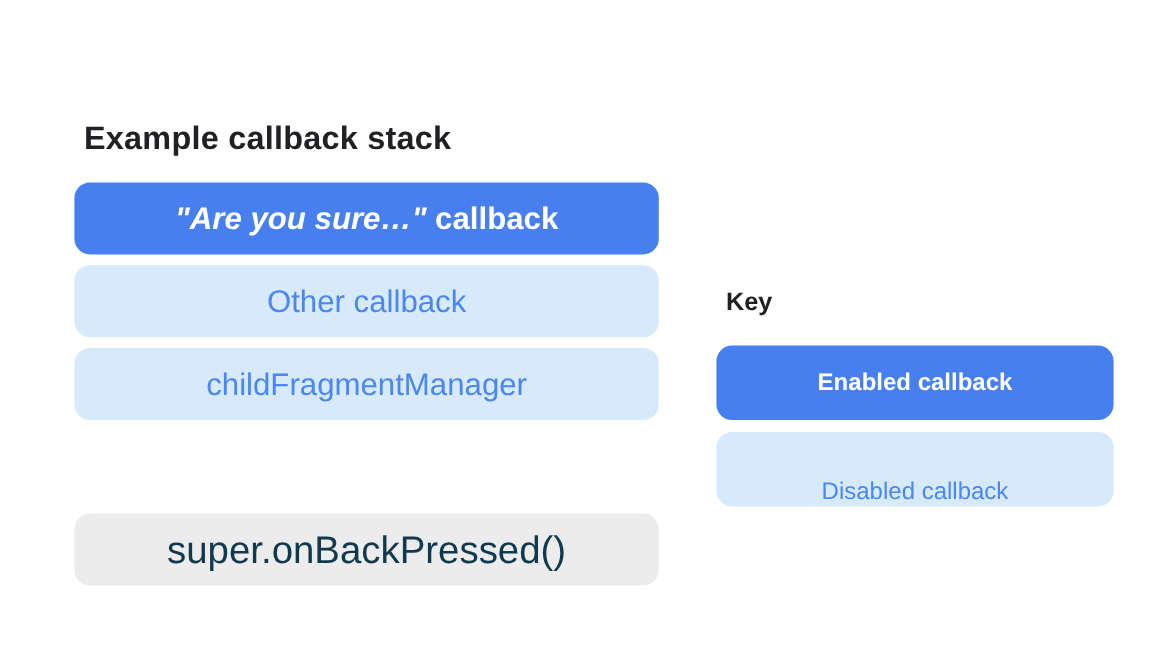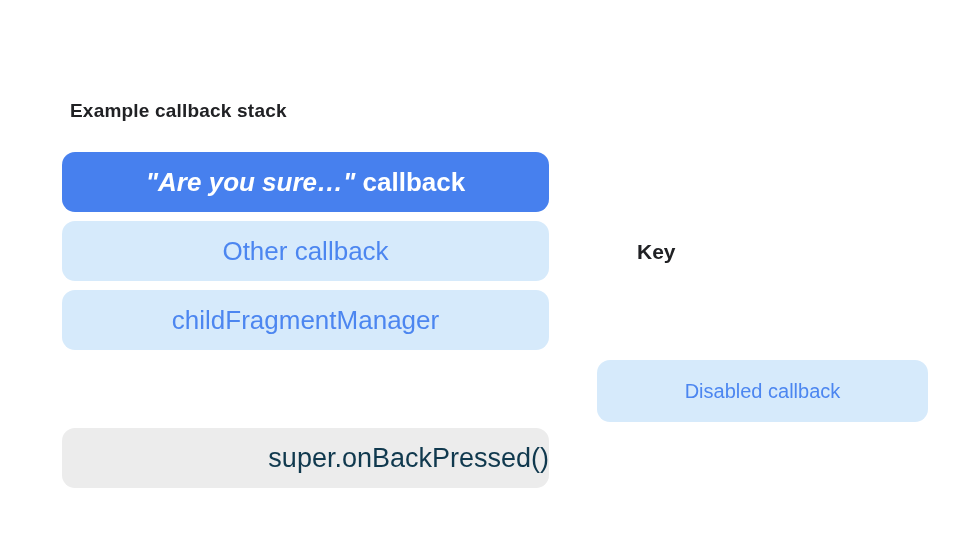--- a/index.html
+++ b/index.html
@@ -12,33 +12,32 @@
     position: relative;
     width: 960px;
     height: 540px;
     background: var(--page-bg, #ffffff);
     overflow: hidden;
   }
   .diagram-title {
     position: absolute;
     left: 70px;
     top: 100px;
-    font-size: 19px;
+    font-size: 27px;
     font-weight: 600;
     letter-spacing: 0.2px;
     color: var(--title-text, #202124);
   }
   .key-title {
     position: absolute;
     left: 605px;
     top: 240px;
     font-size: 21px;
     font-weight: 600;
     color: var(--title-text, #202124);
-    margin-left: 32px;
   }
   .box {
     position: absolute;
     display: flex;
     align-items: center;
     justify-content: center;
     border-radius: 13px;
     box-sizing: border-box;
     text-align: center;
   }
@@ -46,30 +45,30 @@
   .stack-box {
     left: 62px;
     width: 487px;
     height: 60px;
     font-size: 26px;
   }
   .stack-box.row-0 { top: 152px; }
   .stack-box.row-1 { top: 221px; }
   .stack-box.row-2 { top: 290px; }
   .stack-box.row-3 { top: 359px; }
-  .stack-box.row-4 { top: 428px; font-size: 27px; justify-content: flex-end; }
+  .stack-box.row-4 { top: 428px; font-size: 32px; }
   
   .key-box {
     left: 597px;
     width: 331px;
     height: 62px;
     font-size: 20px;
   }
   .key-box.row-0 { top: 288px; }
-  .key-box.row-1 { top: 360px; }
+  .key-box.row-1 { top: 360px; align-items: flex-end; }
   .key-box.row-2 { top: 432px; }
   
   .enabled {
     background: var(--enabled-bg, #4780EE);
     color: var(--enabled-text, #ffffff);
     font-weight: 700;
   }
   .disabled {
     background: var(--disabled-bg, #D6EAFB);
     color: var(--disabled-text, #4C86F0);
@@ -103,19 +102,22 @@
     <span>childFragmentManager</span>
   </div>
 
 
   <div class="box stack-box row-4 system">
     <span>super.onBackPressed()</span>
   </div>
 
   <div class="key-title">Key</div>
 
+  <div class="box key-box row-0 enabled">
+    <span>Enabled callback</span>
+  </div>
 
   <div class="box key-box row-1 disabled">
     <span>Disabled callback</span>
   </div>
 
 
 </div>
 
 </body></html>

